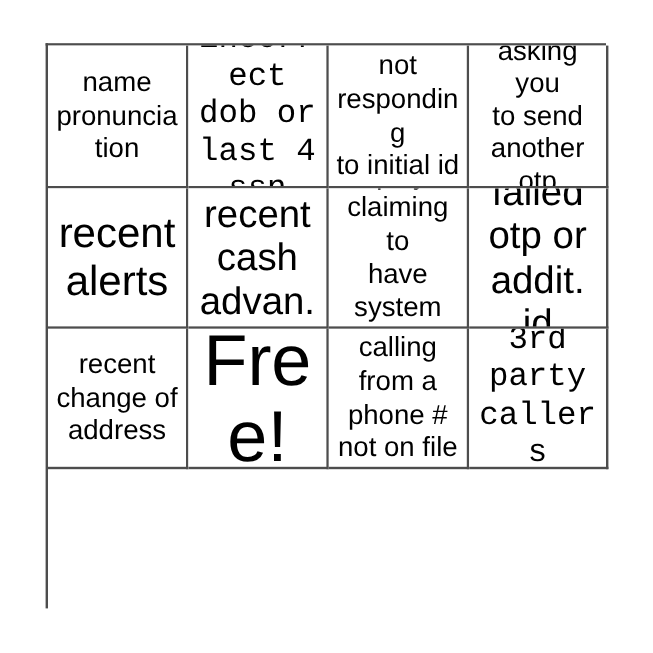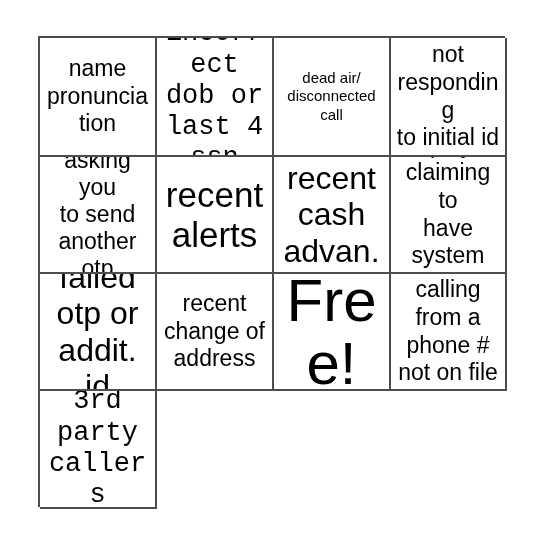--- a/index.html
+++ b/index.html
@@ -69,25 +69,20 @@
 
   <div class="bingo-cell">
     <span class="cell-text fs-md">name
 pronunciation</span>
   </div>
   <div class="bingo-cell">
     <span class="cell-text fs-xl">incorrect
 dob or
 last 4 ssn</span>
   </div>
-  <div class="bingo-cell">
-    <span class="cell-text fs-sm">dead air/
-disconnected
-call</span>
-  </div>
 
   <div class="bingo-cell">
     <span class="cell-text fs-md">not
 responding
 to initial id</span>
   </div>
   <div class="bingo-cell">
     <span class="cell-text fs-lg">asking you
 to send
 another

